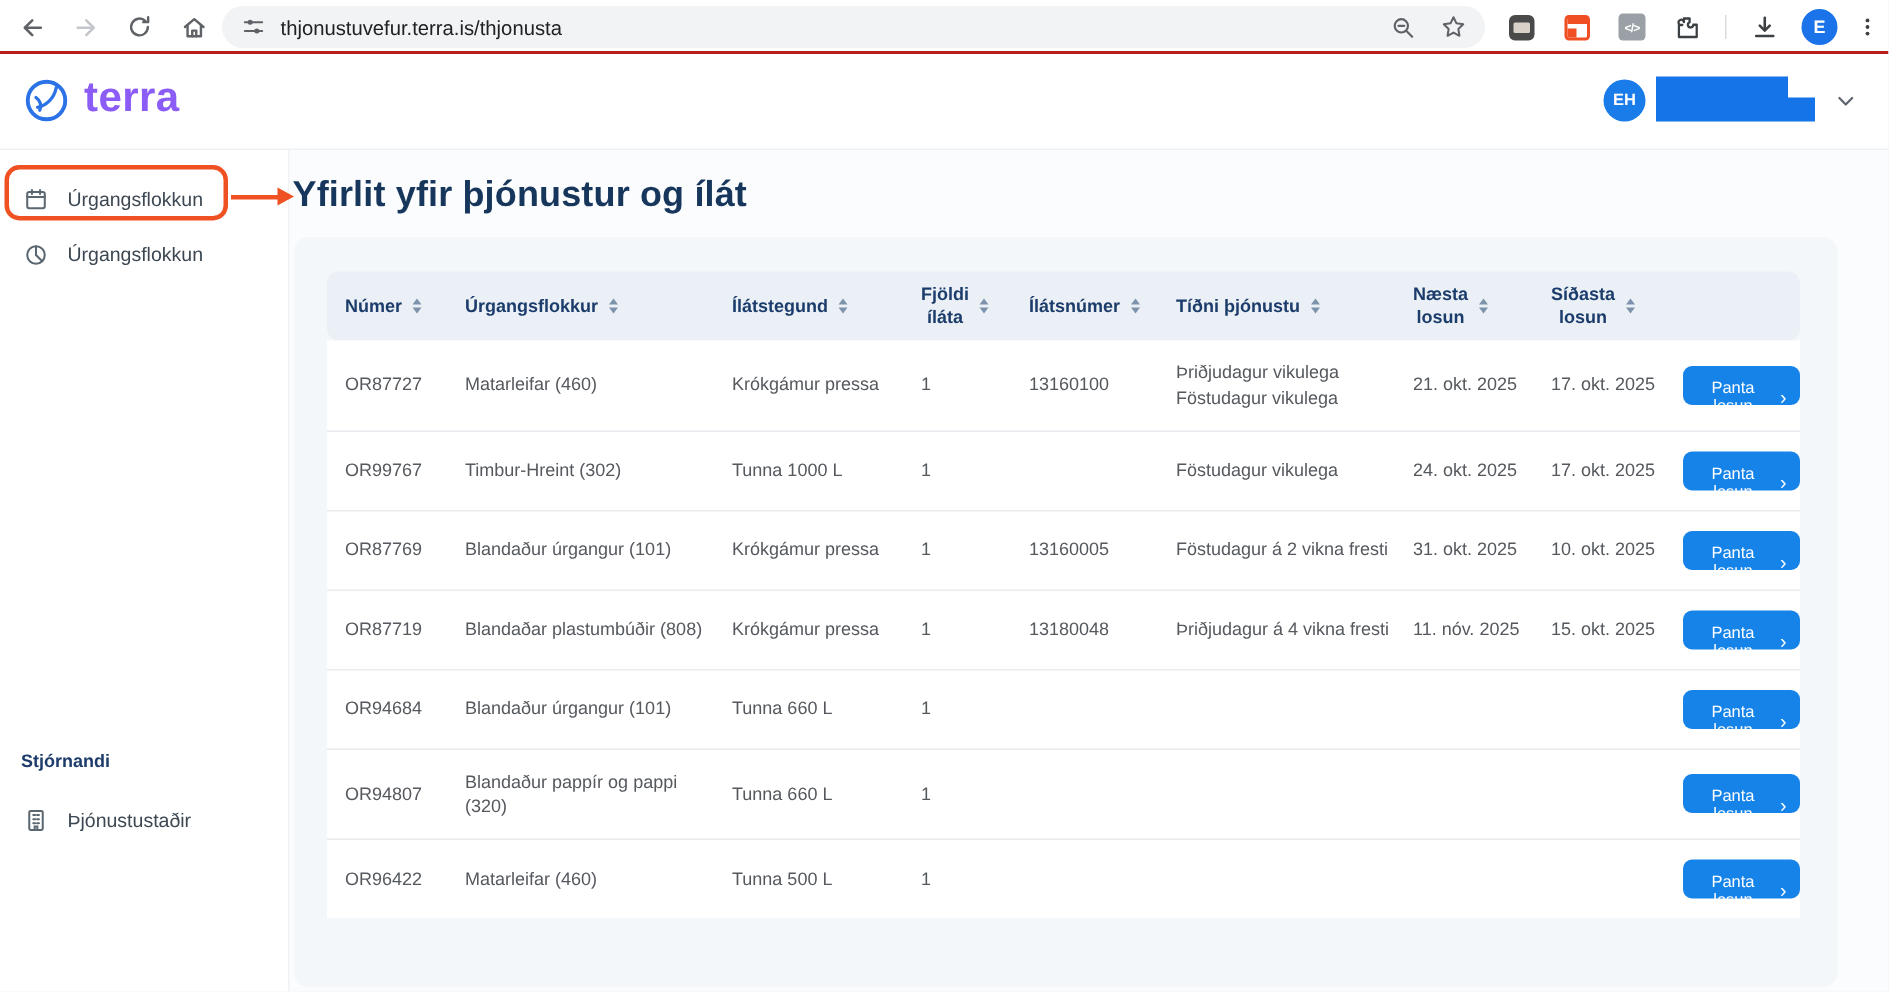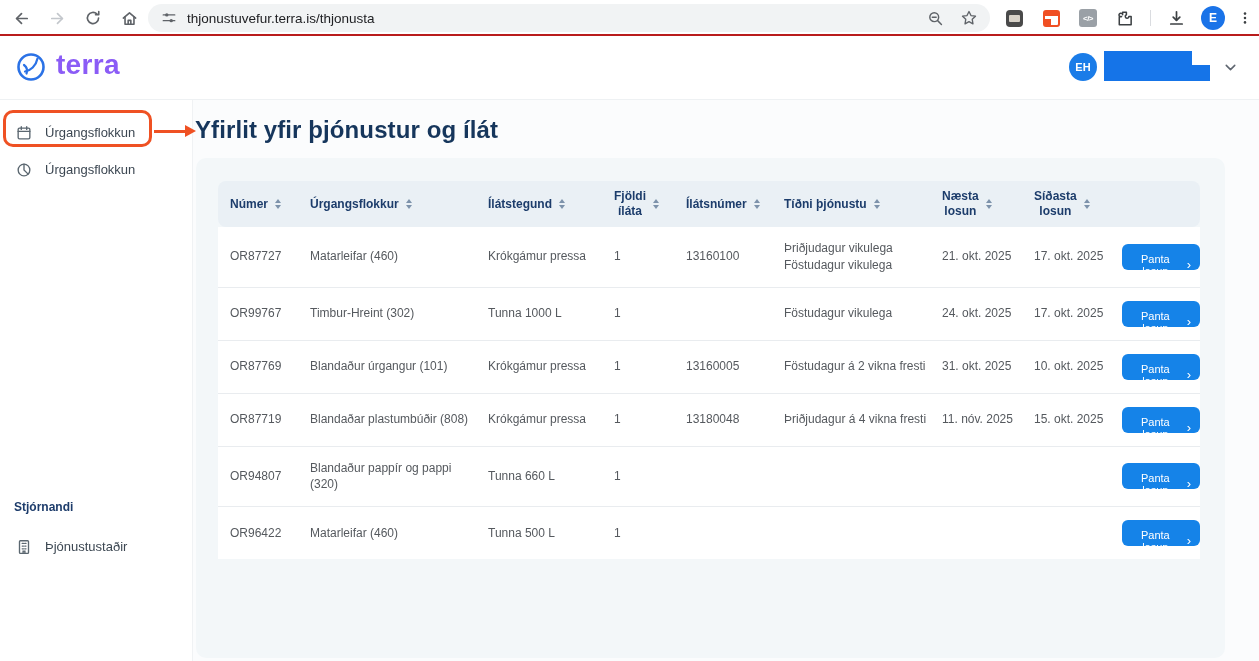--- a/index.html
+++ b/index.html
@@ -367,20 +367,36 @@
     <td>11. nóv. 2025</td>
     <td>15. okt. 2025</td>
     <td class="action-cell">
       <button class="order-btn">
         <span class="btn-label">Panta losun</span>
         <span class="btn-chevron">›</span>
       </button>
     </td>
   </tr>
               <tr>
+    <td>OR94684</td>
+    <td>Blandaður úrgangur (101)</td>
+    <td>Tunna 660 L</td>
+    <td>1</td>
+    <td></td>
+    <td class="pre"></td>
+    <td></td>
+    <td></td>
+    <td class="action-cell">
+      <button class="order-btn">
+        <span class="btn-label">Panta losun</span>
+        <span class="btn-chevron">›</span>
+      </button>
+    </td>
+  </tr>
+              <tr>
     <td>OR94807</td>
     <td>Blandaður pappír og pappi (320)</td>
     <td>Tunna 660 L</td>
     <td>1</td>
     <td></td>
     <td class="pre"></td>
     <td></td>
     <td></td>
     <td class="action-cell">
       <button class="order-btn">

